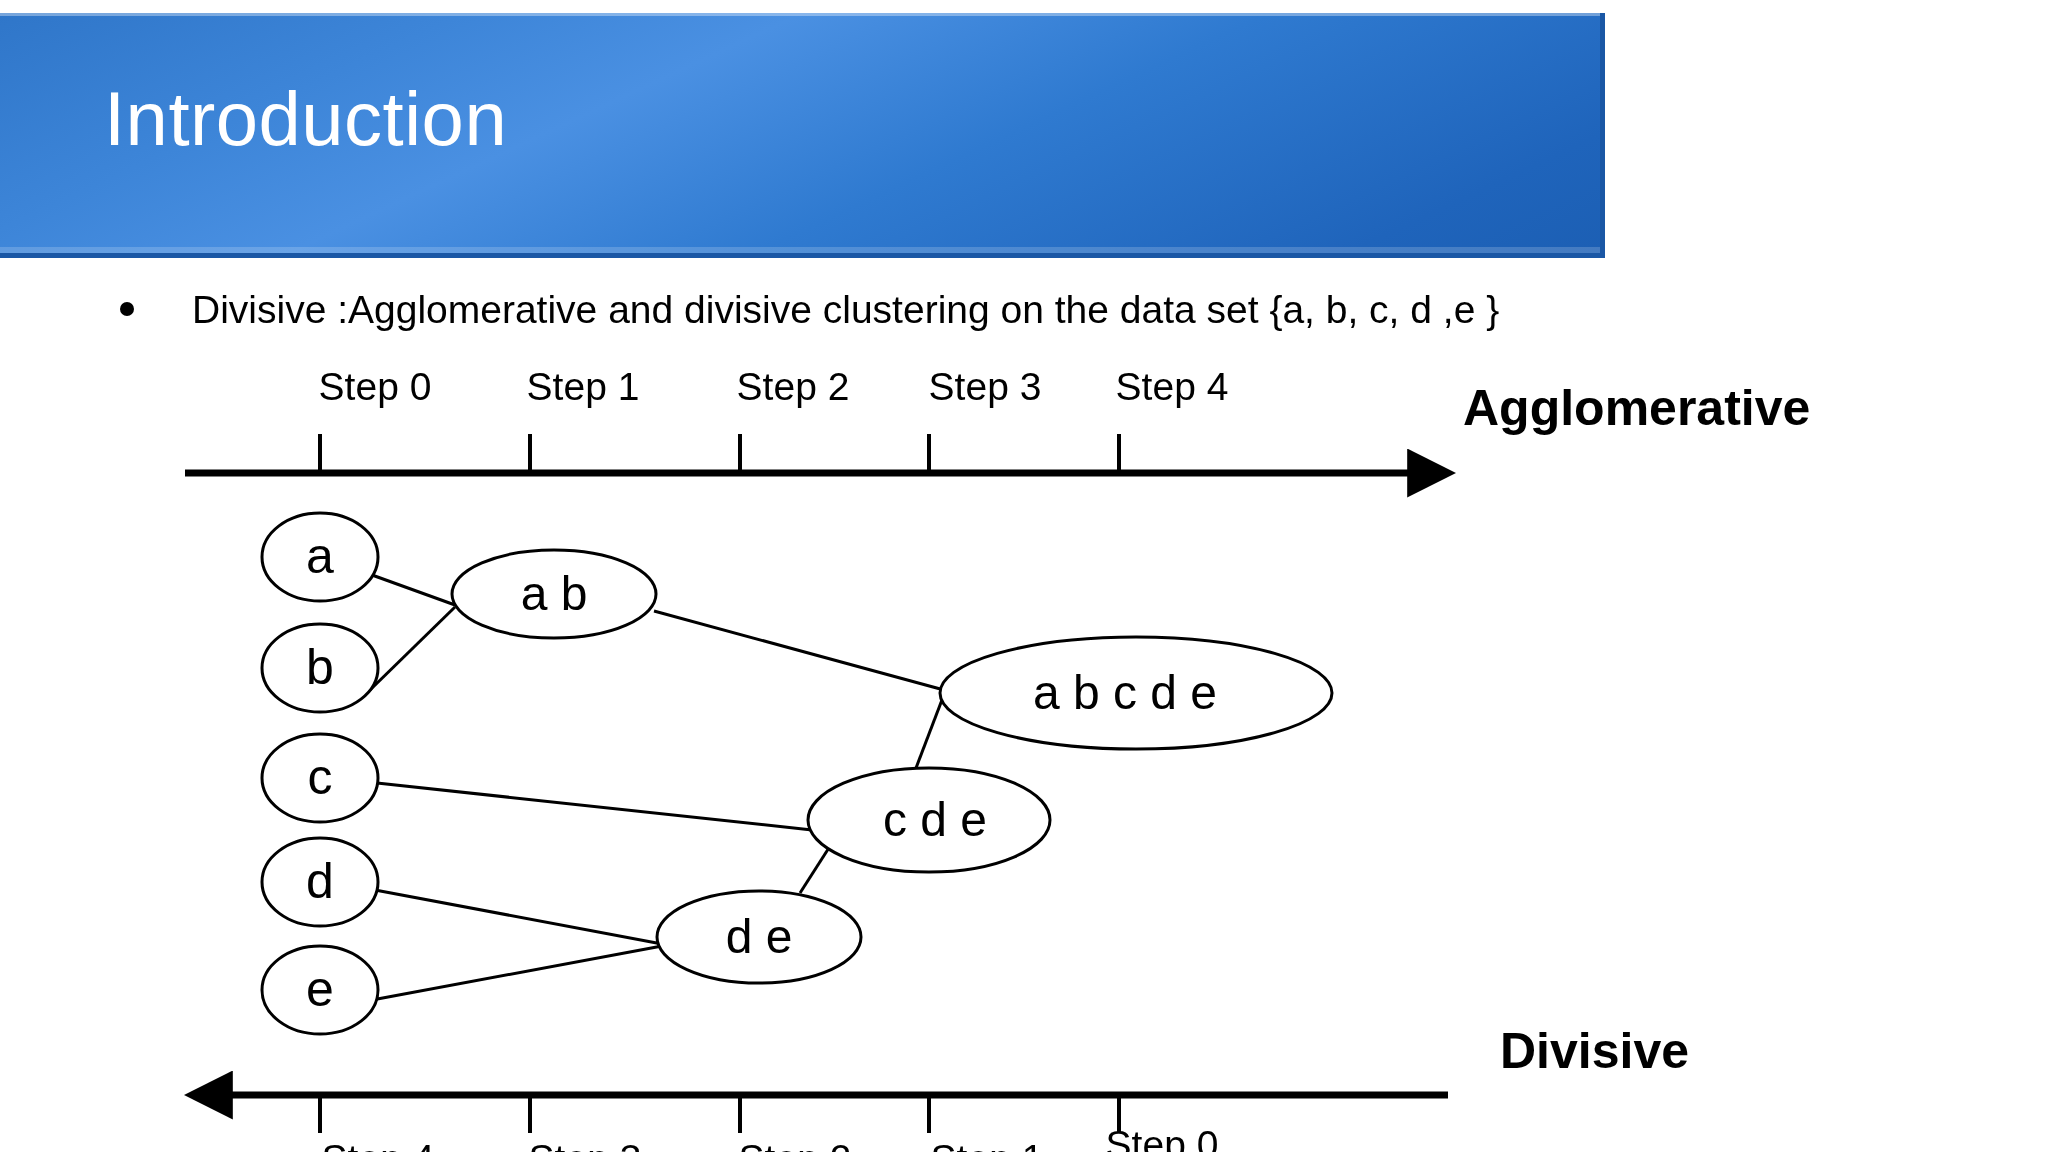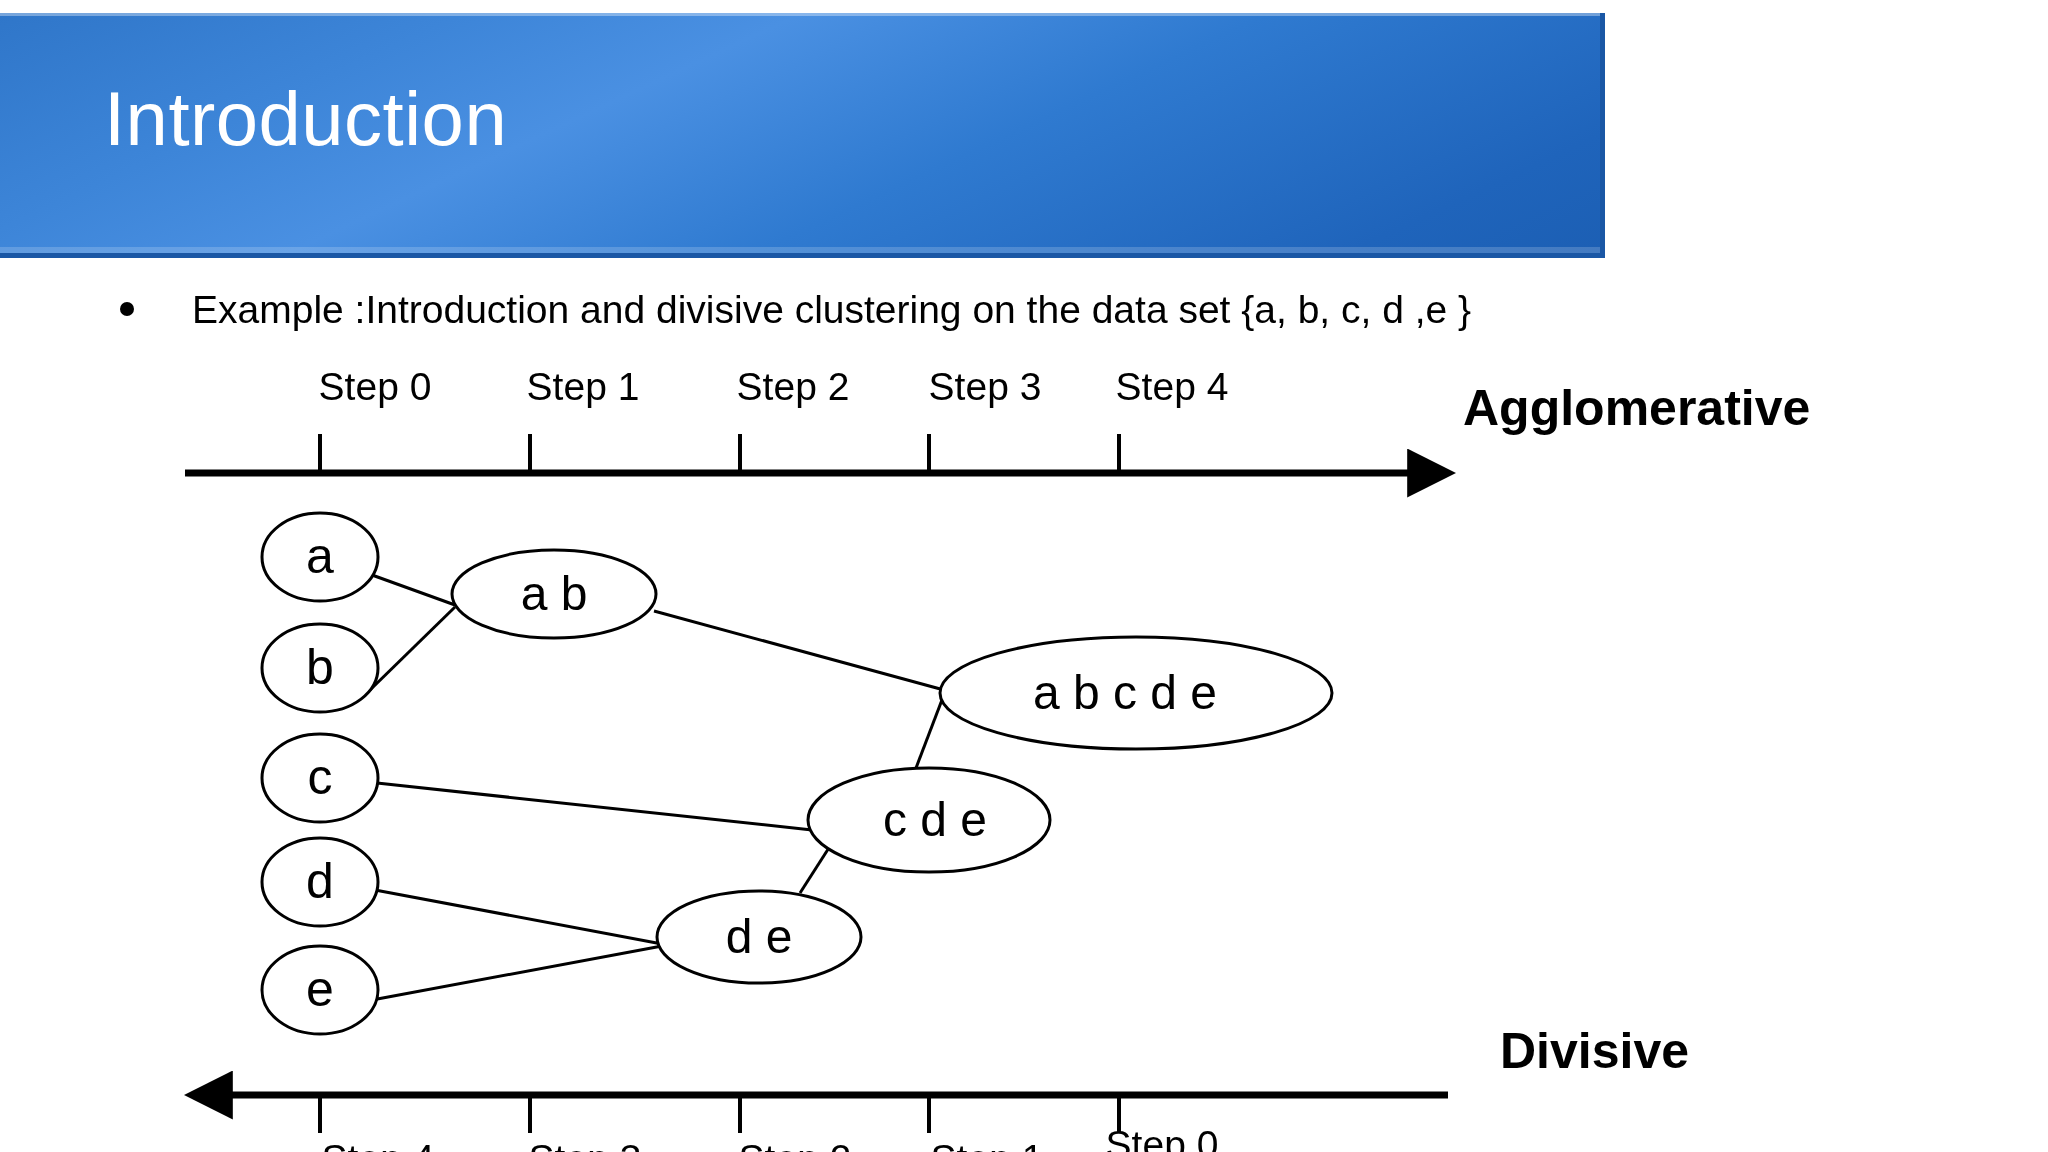--- a/index.html
+++ b/index.html
@@ -124,21 +124,21 @@
 <body>
 
 <div id="slide">
 
   <div id="title-banner">
     <div id="title-text">Introduction</div>
   </div>
 
   <div id="bullet-row">
     <span id="bullet-marker"></span>
-    <span id="bullet-text">Example :Introduction and divisive clustering on the data set {a, b, c, d ,e }</span>
+    <span id="bullet-text">Divisive :Agglomerative and divisive clustering on the data set {a, b, c, d ,e }</span>
   </div>
 
   <svg id="diagram" viewBox="0 0 2048 1152">
 
     <defs>
       <marker id="arrow-right" viewBox="0 0 12 12" refX="10" refY="6" markerWidth="7" markerHeight="7" orient="auto-start-reverse">
         <path d="M 0 0 L 12 6 L 0 12 z" fill="#000000"></path>
       </marker>
       <marker id="arrow-left" viewBox="0 0 12 12" refX="10" refY="6" markerWidth="7" markerHeight="7" orient="auto-start-reverse">
         <path d="M 0 0 L 12 6 L 0 12 z" fill="#000000"></path>

